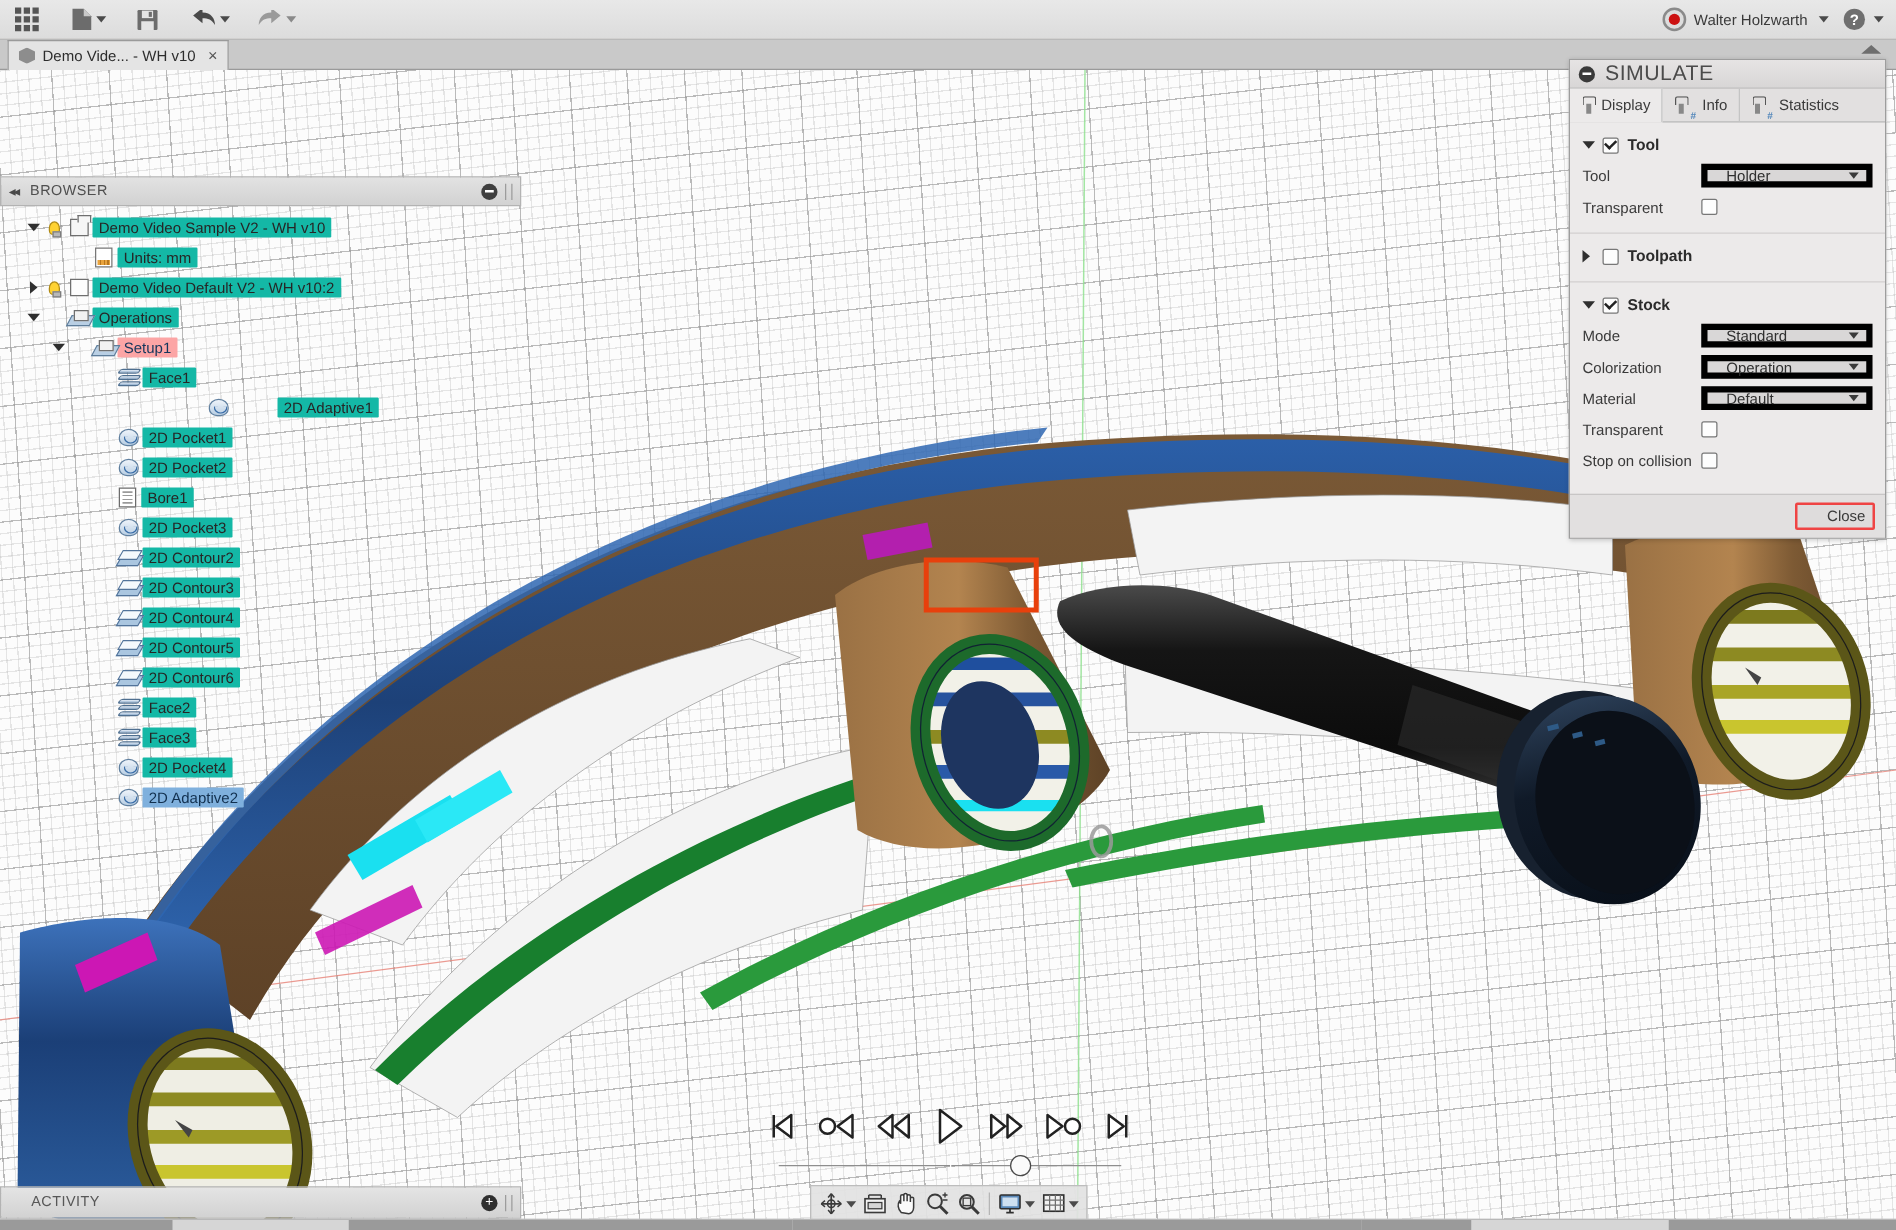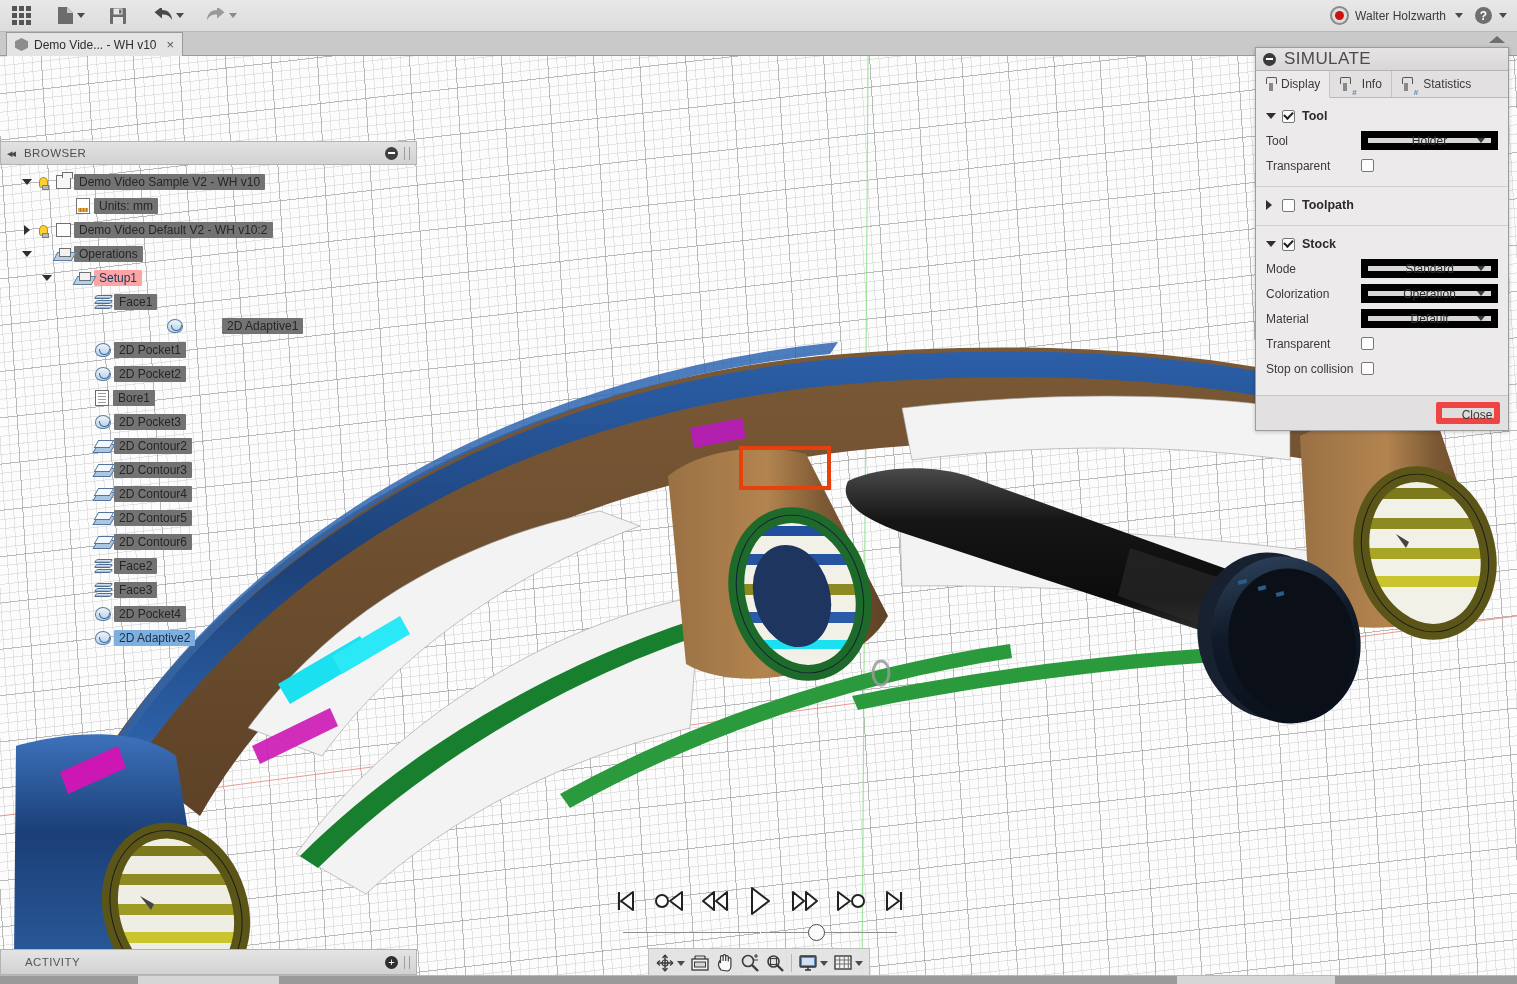--- a/index.html
+++ b/index.html
@@ -126,21 +126,21 @@
     color: #3a3a3a; font-size: 9px; cursor: pointer;
   }
   .tri-dn { width:0;height:0;border-left:5px solid transparent;border-right:5px solid transparent;border-top:6px solid #2f2f2f; }
   .tri-rt { width:0;height:0;border-top:5px solid transparent;border-bottom:5px solid transparent;border-left:6px solid #2f2f2f; }
   .tnode .bulb {
     width: 18px; height: 18px; display: flex; align-items: center; justify-content: center; cursor: pointer;
   }
   .bulb-g { width: 9px; height: 11px; background: #ffd232; border: 1px solid #b08a14; border-radius: 50% 50% 35% 35%; position: relative; }
   .bulb-g::after { content:''; position:absolute; left:2px; bottom:-3px; width:5px; height:3px; background:#b8b8b8; border:1px solid #7d7d7d; }
   .tnode .ticon { width: 22px; height: 18px; display: flex; align-items: center; justify-content: center; }
-  .tnode .tlabel { background: #737373; padding: 1px 5px; border-radius: 1px; color: #262626; }
+  .tnode .tlabel { background: #14b8a6; padding: 1px 5px; border-radius: 1px; color: #262626; }
   .tnode.sel .tlabel { background: #fca5a5; color: #14365c; }
   .tnode.sel2 .tlabel { background: #7fb0dd; color: #12304f; }
 
   
   .ic-doc { width:14px;height:16px;background:#fff;border:1px solid #777; position:relative; }
   .ic-doc::after { content:''; position:absolute; left:1px; right:1px; bottom:1px; height:4px; background: repeating-linear-gradient(90deg,#e8a33d 0 2px,#b8771f 2px 3px); }
   .ic-comp { width:15px;height:14px;border:1px solid #6f6f6f;background:#f6f6f6; position:relative; }
   .ic-comp::after { content:''; position:absolute; left:5px; top:-4px; width:9px;height:5px;border:1px solid #6f6f6f;border-bottom:none;background:#f6f6f6; }
   .ic-body { width:15px;height:14px;border:1px solid #6f6f6f;background:#fdfdfd; }
   .ic-setup { width:17px;height:13px; position:relative; }
@@ -241,32 +241,32 @@
   .grow .gtw { width: 16px; display:flex; align-items:center; cursor:pointer; }
   .chk {
     width: 13px; height: 13px; background: #fdfdfd; border: 1px solid #777; border-radius: 2px;
     display:flex; align-items:center; justify-content:center; cursor:pointer; margin-right: 7px;
   }
   .chk.on::after { content:''; width:7px; height:4px; border-left:2px solid #222; border-bottom:2px solid #222; transform: rotate(-45deg) translate(1px,-1px); }
   .gtitle { font-size: 12.5px; color: #2b2b2b; font-weight: bold; }
   .frow { display: flex; align-items: center; height: 25px; padding: 0 10px; }
   .flabel { width: 95px; font-size: 12px; color: #3a3a3a; }
   .fsel {
-    flex: 1; height: 19px; background: #d9d7d7; border: 7px solid #000000;
-    display: flex; align-items: center; padding: 0 15px; cursor: pointer; position: relative; justify-content: center;
+    flex: 1; height: 19px; background: #d9d7d7; border: 5px solid #000000;
+    display: flex; align-items: center; padding: 0 15px; cursor: pointer; position: relative;
   }
   .fsel span { font-size: 12px; color: #2f2f2f; }
   .fsel i {
     position: absolute; right: 6px; width: 0; height: 0;
     border-left: 4px solid transparent; border-right: 4px solid transparent; border-top: 5px solid #3a3a3a;
   }
   .fchk { width: 13px; height: 13px; background: #fdfdfd; border: 1px solid #777; border-radius: 2px; cursor:pointer; }
   #sim-foot { border-top: 1px solid #c8c6c6; background: #e2e0e0; padding: 6px 8px; display:flex; justify-content:flex-end; }
   #sim-close {
-    min-width: 64px; height: 22px; background: #dedcdc; border: 6px solid #ef4444; border-radius: 2px;
+    min-width: 64px; height: 22px; background: #dedcdc; border: 2px solid #ef4444; border-radius: 2px;
     font-size: 12px; color: #3a3a3a; cursor: pointer; font-family: "Liberation Sans", sans-serif; padding-left: 18px;
   }
   #ribbon-collapse {
     position: absolute; right: 12px; top: 36px; z-index: 11; cursor: pointer;
     width: 0; height: 0; border-left: 8px solid transparent; border-right: 8px solid transparent; border-bottom: 7px solid #6e6e6e;
   }
 
   
   #hscroll { position:absolute; left:0; bottom:0; width:1517px; height:9px; background:#d6d6d6; border-top:1px solid #b8b8b8; z-index:7; }
   #hscroll .thumb { position:absolute; height:9px; background:#9a9a9a; }

